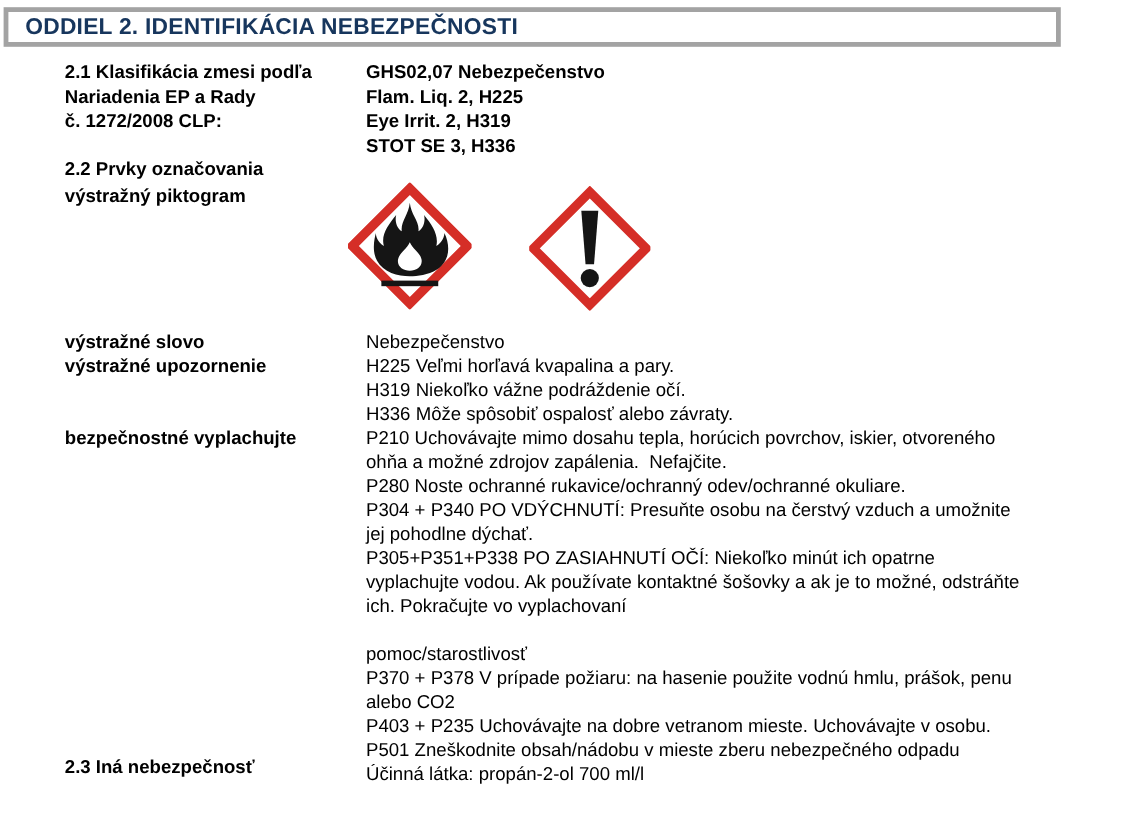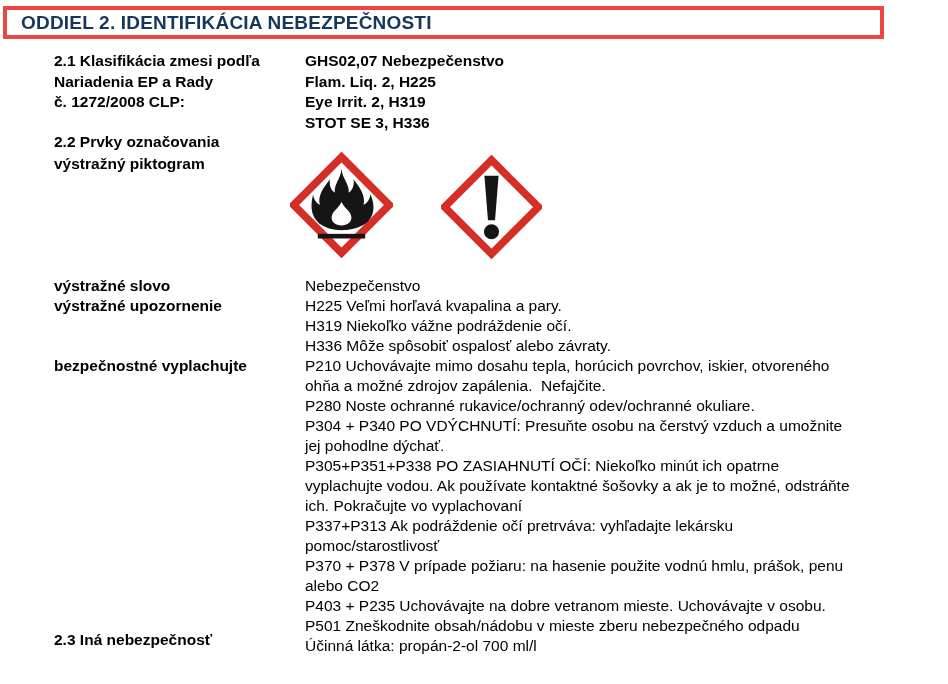--- a/index.html
+++ b/index.html
@@ -8,21 +8,21 @@
     width:948px;height:684px;
     background:#ffffff;
     font-family:"Liberation Sans","DejaVu Sans",sans-serif;
     color:#000000;
     overflow:hidden;
   }
   .hdr-box{
     position:absolute;left:3px;top:6px;
     width:881px;height:33px;
     box-sizing:border-box;
-    border:4px solid #ef4444;
+    border:4px solid #a3a3a3;
     background:#ffffff;
     display:flex;align-items:center;
   }
   .hdr-text{
     padding-left:14px;
     font-size:19px;font-weight:bold;
     color:#17365D;
     letter-spacing:0.2px;
     white-space:pre;
   }
@@ -95,21 +95,20 @@
 
   <div class="t b" style="left:14px;top:356px">bezpečnostné vyplachujte</div>
   <div class="t" style="left:265px;top:356px">P210 Uchovávajte mimo dosahu tepla, horúcich povrchov, iskier, otvoreného</div>
   <div class="t" style="left:265px;top:376px">ohňa a možné zdrojov zapálenia.  Nefajčite.</div>
   <div class="t" style="left:265px;top:396px">P280 Noste ochranné rukavice/ochranný odev/ochranné okuliare.</div>
   <div class="t" style="left:265px;top:416px">P304 + P340 PO VDÝCHNUTÍ: Presuňte osobu na čerstvý vzduch a umožnite</div>
   <div class="t" style="left:265px;top:436px">jej pohodlne dýchať.</div>
   <div class="t" style="left:265px;top:456px">P305+P351+P338 PO ZASIAHNUTÍ OČÍ: Niekoľko minút ich opatrne</div>
   <div class="t" style="left:265px;top:476px">vyplachujte vodou. Ak používate kontaktné šošovky a ak je to možné, odstráňte</div>
   <div class="t" style="left:265px;top:496px">ich. Pokračujte vo vyplachovaní</div>
-  <div class="t" style="left:265px;top:516px">P337+P313 Ak podráždenie očí pretrváva: vyhľadajte lekársku</div>
   <div class="t" style="left:265px;top:536px">pomoc/starostlivosť</div>
   <div class="t" style="left:265px;top:556px">P370 + P378 V prípade požiaru: na hasenie použite vodnú hmlu, prášok, penu</div>
   <div class="t" style="left:265px;top:576px">alebo CO2</div>
   <div class="t" style="left:265px;top:596px">P403 + P235 Uchovávajte na dobre vetranom mieste. Uchovávajte v osobu.</div>
   <div class="t" style="left:265px;top:616px">P501 Zneškodnite obsah/nádobu v mieste zberu nebezpečného odpadu</div>
 
   <div class="t b" style="left:14px;top:630px">2.3 Iná nebezpečnosť</div>
   <div class="t" style="left:265px;top:636px">Účinná látka: propán-2-ol 700 ml/l</div>
 
 </div>

